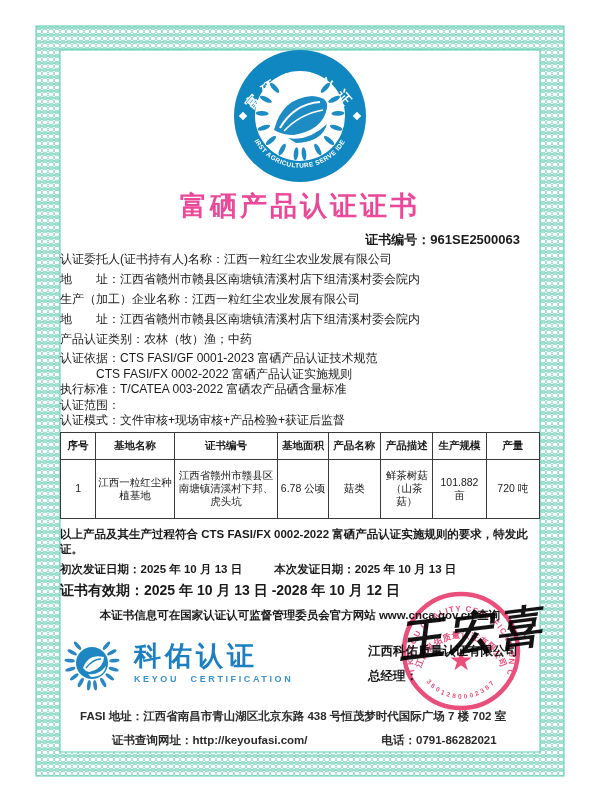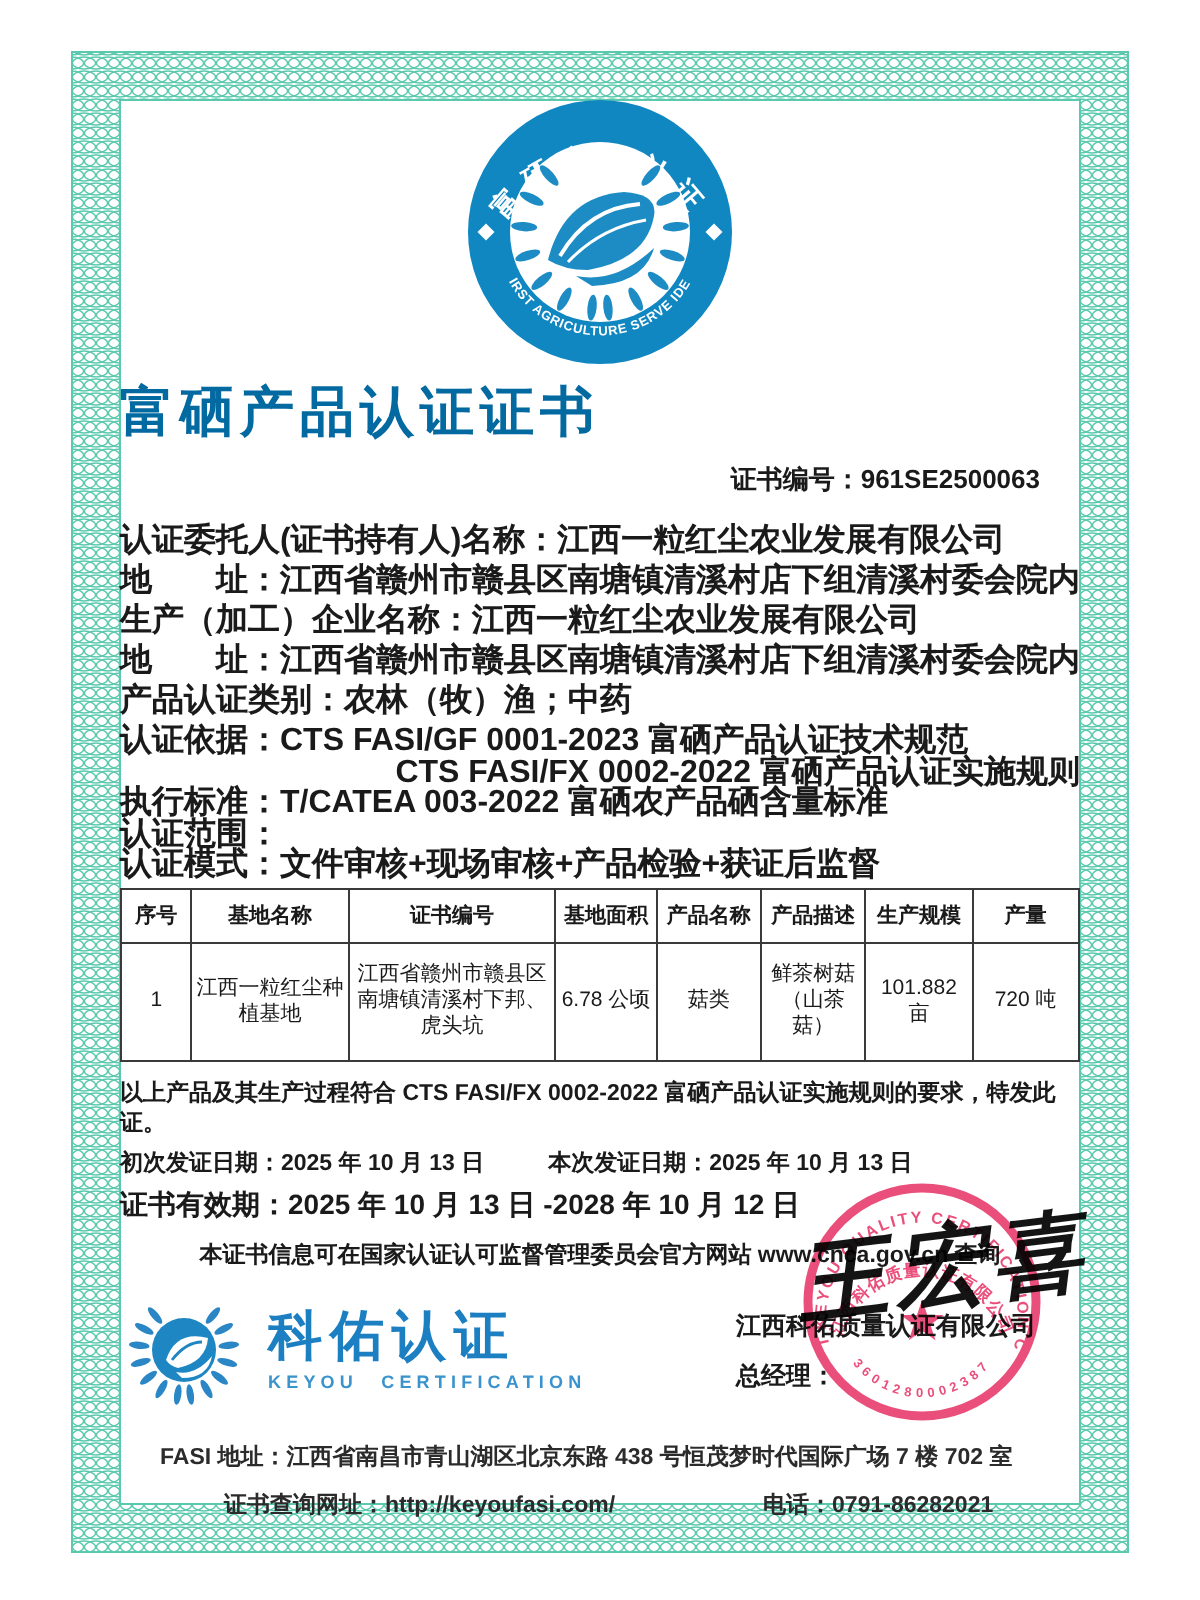--- a/index.html
+++ b/index.html
@@ -1,26 +1,26 @@
 <!DOCTYPE html>
 <html><head>
 <meta charset="utf-8">
 <style>
   html,body{margin:0;padding:0;background:#fff;}
   .page{position:relative;width:600px;height:800px;background:#fff;overflow:hidden;
         font-family:"Liberation Sans","DejaVu Sans",sans-serif;color:#1a1a1a;}
   .frame{position:absolute;left:0;top:0;}
   .content{position:absolute;left:60px;top:50px;width:480px;}
   .emblem{display:block;margin:-2px auto 0 auto;}
-  .title{margin:4px 0 0 0;text-align:left;font-size:27px;font-weight:800;letter-spacing:3px;color:#0369a1;}
+  .title{margin:4px 0 0 0;text-align:center;font-size:27px;font-weight:800;letter-spacing:3px;color:#ec4899;}
   .certno{margin-top:7px;text-align:right;padding-right:20px;font-size:13px;font-weight:700;padding-left:40px;}
-  .fields{margin-top:14px;font-size:16px;font-weight:700;}
+  .fields{margin-top:2px;font-size:12px;font-weight:400;}
   .fline{line-height:16px;margin-bottom:4px;}
   .fline.tight{line-height:15.5px;margin-bottom:0;}
-  .fline.indent{padding-left:36px;text-align:right;}
+  .fline.indent{padding-left:36px;}
   table.scope{width:100%;table-layout:fixed;border-collapse:collapse;margin-top:3px;
               font-size:10.5px;text-align:center;color:#1a1a1a;}
   table.scope th,table.scope td{border:1px solid #3a3a3a;padding:1px 2px;overflow:hidden;}
   table.scope th{font-weight:700;height:24px;}
   table.scope td{height:56px;line-height:13px;}
   .statement{margin-top:8px;font-size:11.5px;font-weight:700;}
   .dates{display:flex;margin-top:5px;font-size:11.5px;font-weight:700;}
   .dates .d2{margin-left:32px;}
   .valid{margin-top:5px;font-size:14px;font-weight:700;}
   .query{margin-top:8px;text-align:center;font-size:11.5px;font-weight:700;}

